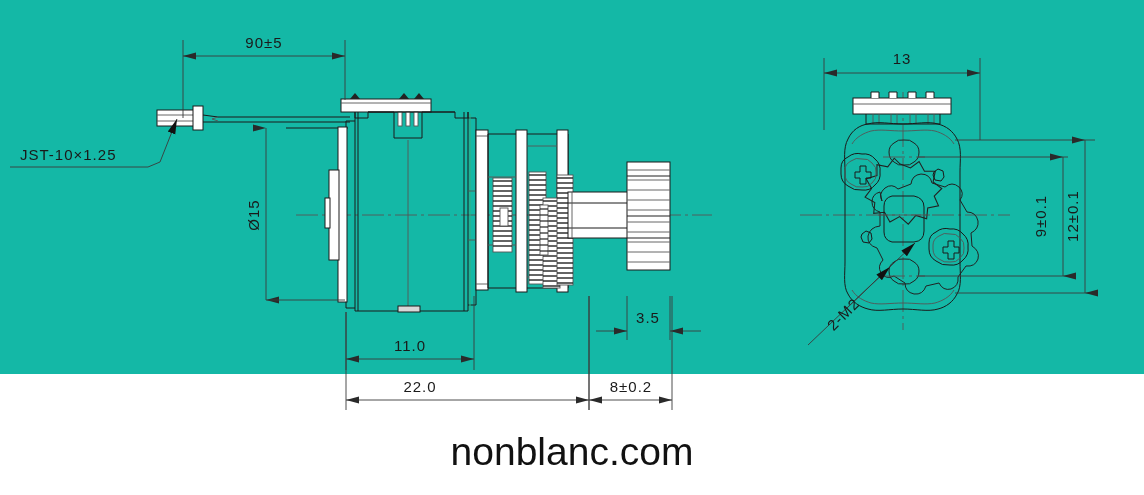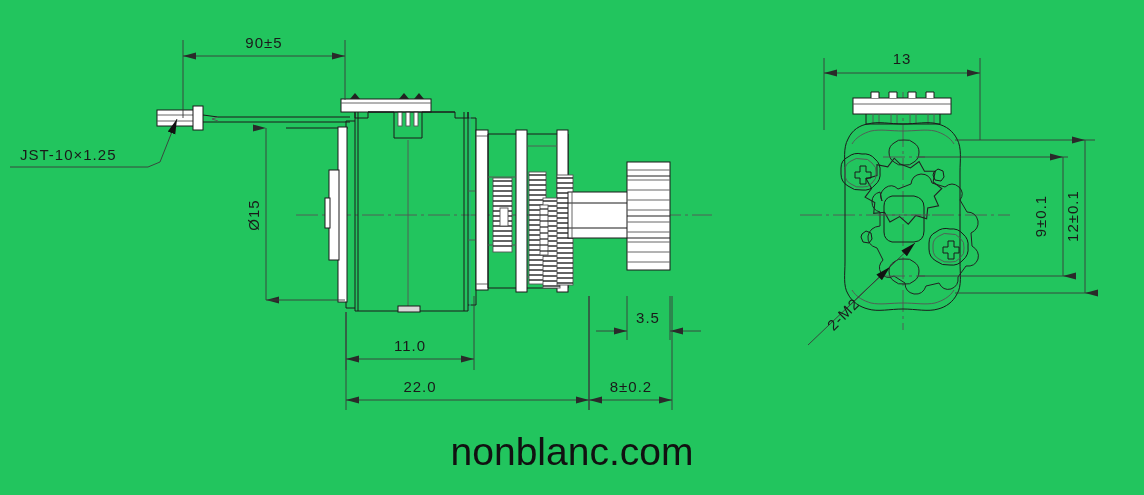--- a/index.html
+++ b/index.html
@@ -1,18 +1,18 @@
 <!DOCTYPE html>
 <html><head>
 <meta charset="utf-8">
 <style>
   html,body{margin:0;padding:0;background:#ffffff;}
   body{width:1144px;height:495px;overflow:hidden;
        font-family:"Liberation Sans", sans-serif;}
-  #stage{position:relative;width:1144px;height:495px;background:#22c55e;}
+  #stage{position:relative;width:1144px;height:374px;background:#14b8a6;}
   svg#drawing{position:absolute;left:0;top:0;width:1144px;height:495px;}
   .dimtxt{font-family:"Liberation Sans", sans-serif;font-size:15px;fill:#1a1a1a;letter-spacing:1px;}
   .leadtxt{font-family:"Liberation Sans", sans-serif;font-size:15px;fill:#1a1a1a;letter-spacing:1px;}
   .wm{font-family:"Liberation Sans", sans-serif;font-size:39px;fill:#111;letter-spacing:0px;}
   .ln{stroke:#1a1a1a;stroke-width:1;fill:none;}
   .thin{stroke:#555;stroke-width:0.9;fill:none;}
   .gear{stroke:#222;stroke-width:1;fill:none;}
   .center{stroke:#555;stroke-width:0.9;fill:none;stroke-dasharray:22 4 3 4;}
   .dim{stroke:#3a3a3a;stroke-width:0.9;fill:none;}
   .ext{stroke:#3a3a3a;stroke-width:0.9;fill:none;}

